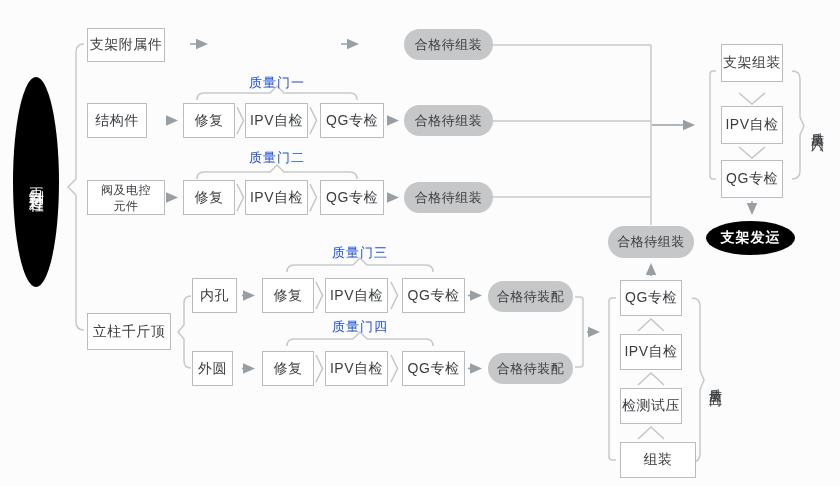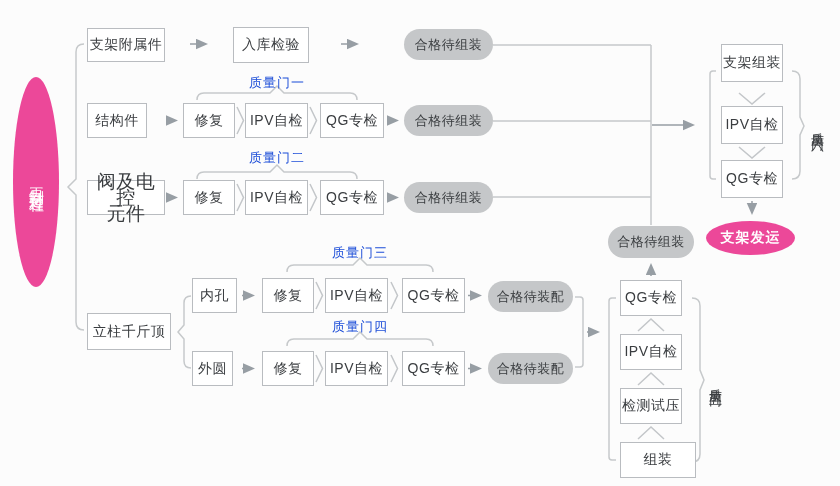--- a/index.html
+++ b/index.html
@@ -24,26 +24,26 @@
   .gate{
     position:absolute;font-size:13px;color:#1d4ed8;text-align:center;
     letter-spacing:1px;white-space:nowrap;
   }
   .vtext{
     position:absolute;writing-mode:vertical-rl;text-orientation:upright;
     font-size:13px;color:#3a3d40;letter-spacing:2px;
     display:flex;align-items:center;justify-content:center;
   }
   .oval{
-    position:absolute;border-radius:50%;background:#ec4899;color:#ffffff;
+    position:absolute;border-radius:50%;background:#000000;color:#ffffff;
     display:flex;align-items:center;justify-content:center;box-sizing:border-box;
   }
   .oval.root{writing-mode:vertical-rl;text-orientation:upright;font-size:15px;letter-spacing:3px;}
   .oval.terminal{font-size:14px;font-weight:700;letter-spacing:1px;}
-  .two-line{flex-direction:column;font-size:19px;line-height:16px;}
+  .two-line{flex-direction:column;font-size:12px;line-height:16px;}
 </style>
 </head>
 <body>
 
 <div id="canvas">
 
   <svg class="layer" width="840" height="486">
     <defs>
       <marker id="ah" markerWidth="9" markerHeight="8" refX="6" refY="3.5" orient="auto">
         <path d="M0,0 L8,3.5 L0,7 Z" fill="#979ea4"></path>
@@ -101,21 +101,20 @@
       <line x1="587" y1="332" x2="597" y2="332" marker-end="url(#ah)"></line>
       <line x1="652" y1="125" x2="692" y2="125" marker-end="url(#ah)"></line>
       <line x1="651" y1="276" x2="651" y2="266" marker-end="url(#ah)"></line>
       <line x1="752" y1="201" x2="752" y2="212" marker-end="url(#ah)"></line>
     </g>
   </svg>
 
   <div class="oval root" style="left:13px;top:77px;width:46px;height:210px">再制造过程</div>
 
   <div class="box" style="left:87px;top:28px;width:78px;height:34px">支架附属件</div>
-  <div class="box" style="left:233px;top:27px;width:76px;height:36px">入库检验</div>
   <div class="pill" style="left:404px;top:29px;width:89px;height:31px">合格待组装</div>
 
   <div class="box" style="left:87px;top:103px;width:60px;height:35px">结构件</div>
   <div class="box" style="left:183px;top:103px;width:52px;height:35px">修复</div>
   <div class="box" style="left:245px;top:103px;width:63px;height:35px">IPV自检</div>
   <div class="box" style="left:320px;top:103px;width:64px;height:35px">QG专检</div>
   <div class="gate" style="left:217px;top:74px;width:120px">质量门一</div>
   <div class="pill" style="left:404px;top:105px;width:89px;height:31px">合格待组装</div>
 
   <div class="box two-line" style="left:87px;top:180px;width:78px;height:35px">

